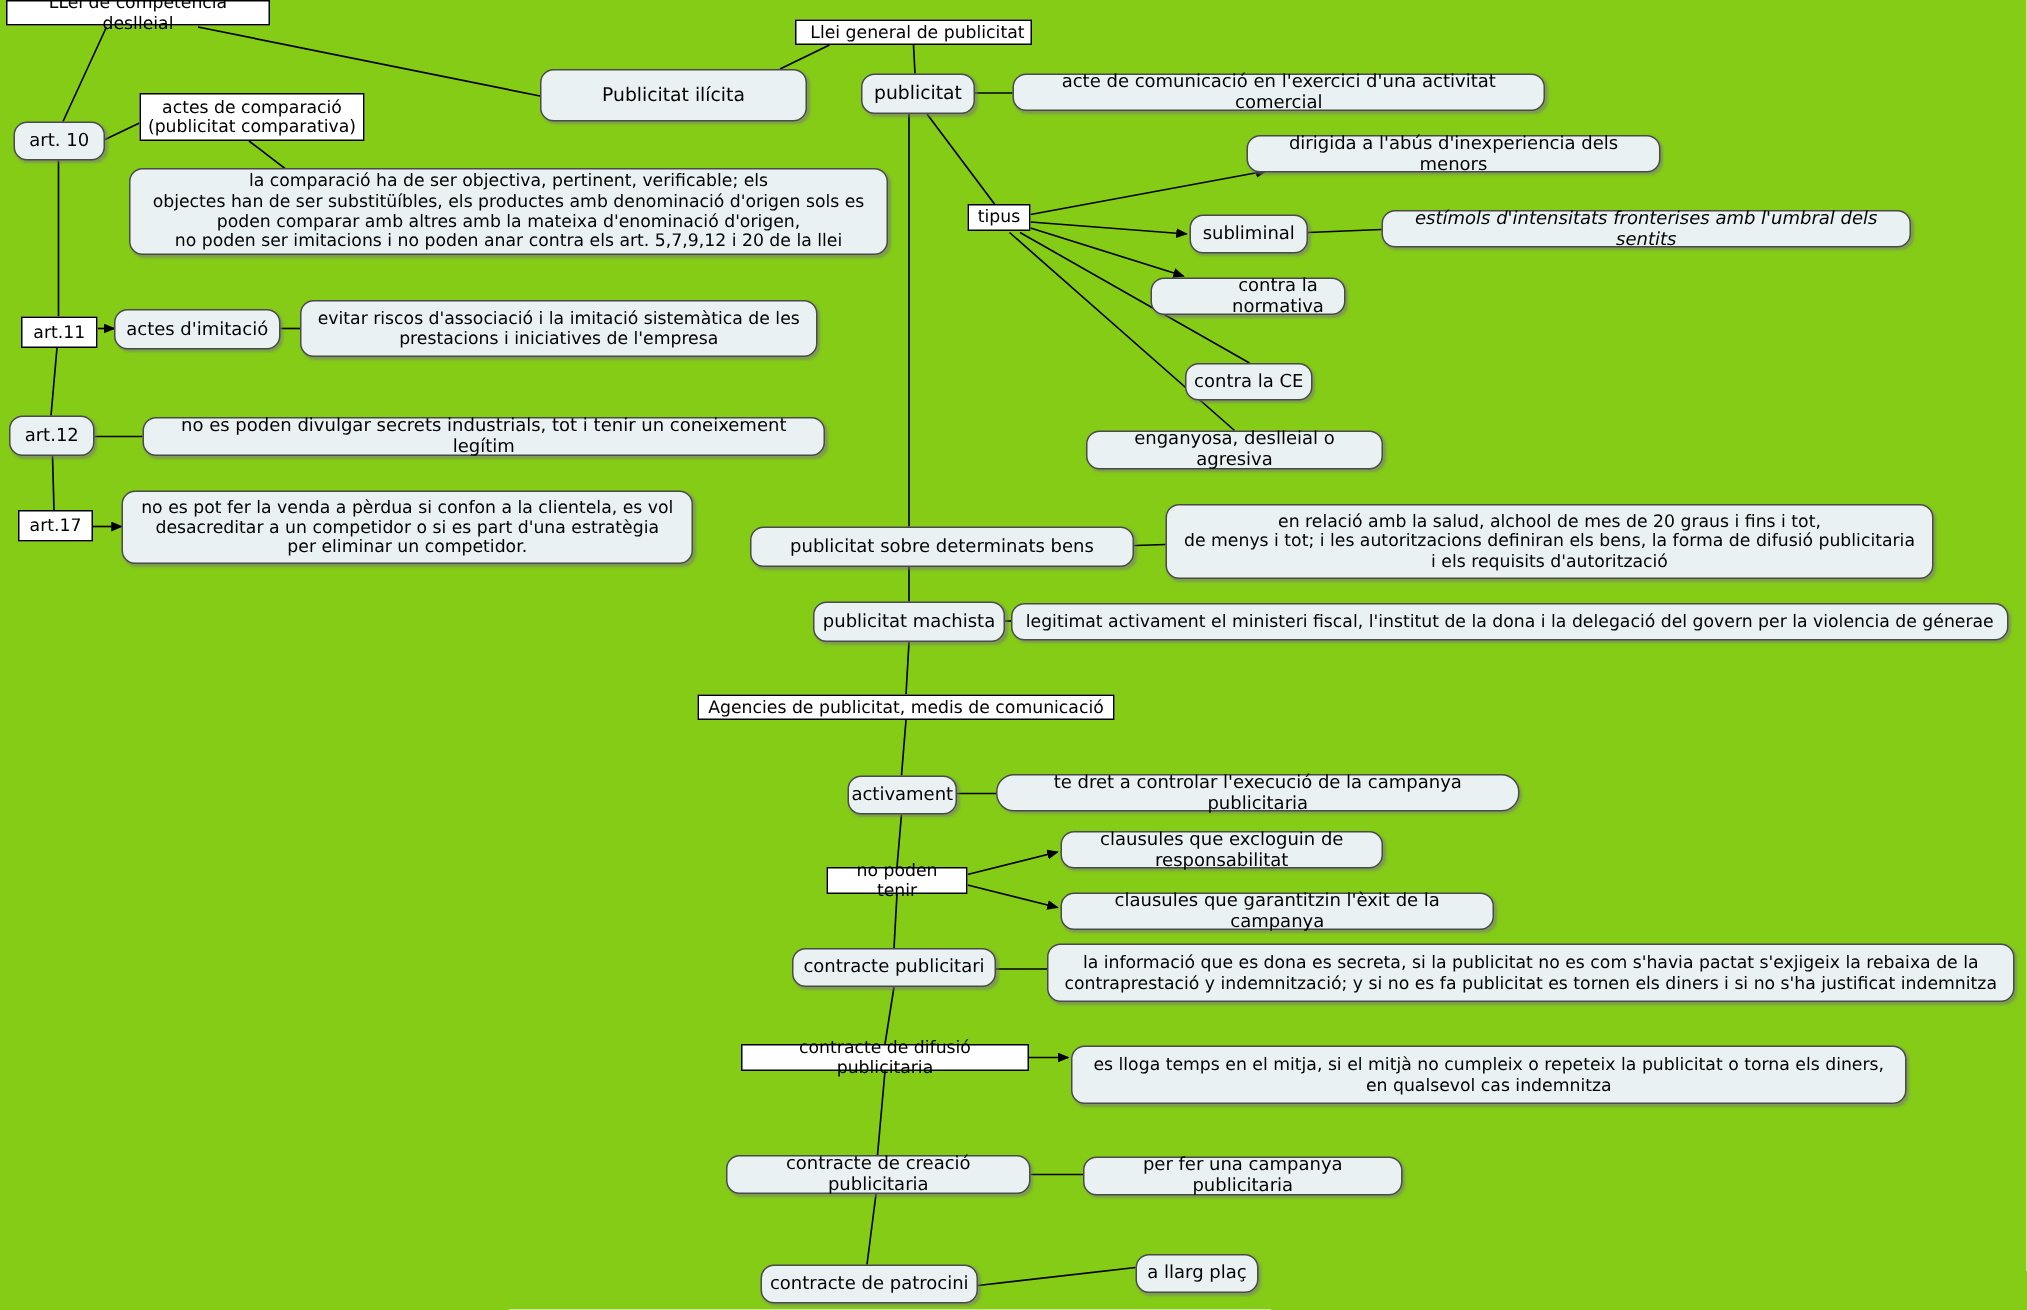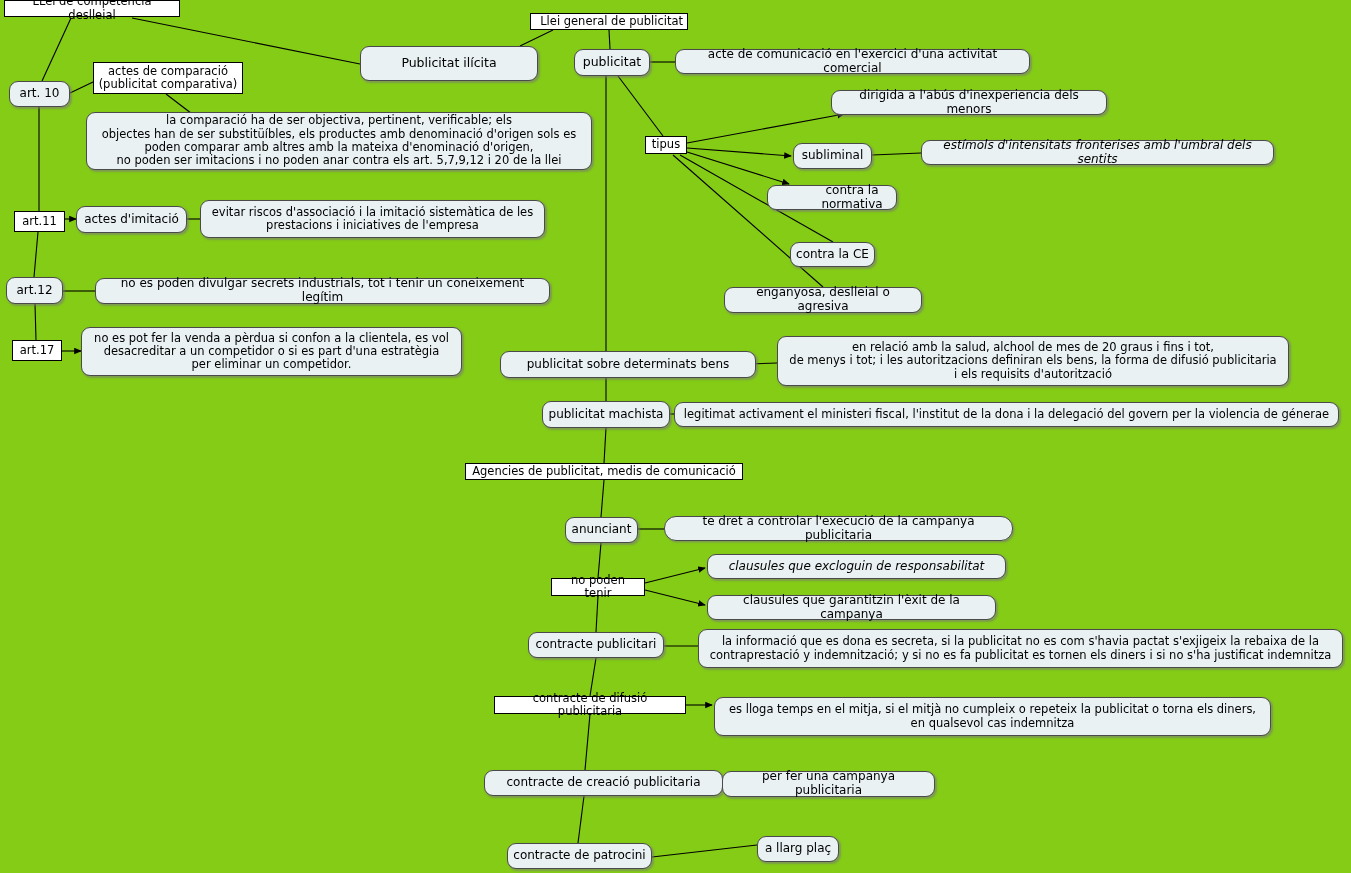--- a/index.html
+++ b/index.html
@@ -140,29 +140,29 @@
       <div class="node round" style="left: 81px; top: 327px; width: 381px; height: 49px; font-size: 11.5px;"><span class="txt">no es pot fer la venda a pèrdua si confon a la clientela, es vol
 desacreditar a un competidor o si es part d'una estratègia
 per eliminar un competidor.</span></div>
       <div class="node round" style="left: 500px; top: 351px; width: 256px; height: 27px; font-size: 12px;"><span class="txt">publicitat sobre determinats bens</span></div>
       <div class="node round" style="left: 777px; top: 336px; width: 512px; height: 50px; font-size: 11.5px;"><span class="txt">en relació amb la salud, alchool de mes de 20 graus i fins i tot,
 de menys i tot; i les autoritzacions definiran els bens, la forma de difusió publicitaria
 i els requisits d'autorització</span></div>
       <div class="node round" style="left: 542px; top: 401px; width: 128px; height: 27px; font-size: 12px;"><span class="txt">publicitat machista</span></div>
       <div class="node round" style="left: 674px; top: 402px; width: 665px; height: 25px; font-size: 11.5px;"><span class="txt">legitimat activament el ministeri fiscal, l'institut de la dona i la delegació del govern per la violencia de génerae</span></div>
       <div class="node square" style="left: 465px; top: 463px; width: 278px; height: 17px; font-size: 11.5px;"><span class="txt">Agencies de publicitat, medis de comunicació</span></div>
-      <div class="node round" style="left: 565px; top: 517px; width: 73px; height: 26px; font-size: 12px;"><span class="txt">anunciant</span></div>
+      <div class="node round" style="left: 565px; top: 517px; width: 73px; height: 26px; font-size: 12px;"><span class="txt">activament</span></div>
       <div class="node round" style="left: 664px; top: 516px; width: 349px; height: 25px; font-size: 12px; border-radius: 12px;"><span class="txt">te dret a controlar l'execució de la campanya publicitaria</span></div>
       <div class="node square" style="left: 551px; top: 578px; width: 94px; height: 18px; font-size: 11.5px;"><span class="txt">no poden tenir</span></div>
-      <div class="node round" style="left: 707px; top: 554px; width: 299px; height: 25px; font-size: 12px; font-style: italic;"><span class="txt">clausules que excloguin de responsabilitat</span></div>
+      <div class="node round" style="left: 707px; top: 554px; width: 215px; height: 25px; font-size: 12px;"><span class="txt">clausules que excloguin de responsabilitat</span></div>
       <div class="node round" style="left: 707px; top: 595px; width: 289px; height: 25px; font-size: 12px;"><span class="txt">clausules que garantitzin l'èxit de la campanya</span></div>
       <div class="node round" style="left: 528px; top: 632px; width: 136px; height: 26px; font-size: 12px;"><span class="txt">contracte publicitari</span></div>
       <div class="node round" style="left: 698px; top: 629px; width: 645px; height: 39px; font-size: 11.5px;"><span class="txt">la informació que es dona es secreta, si la publicitat no es com s'havia pactat s'exjigeix la rebaixa de la
 contraprestació y indemnització; y si no es fa publicitat es tornen els diners i si no s'ha justificat indemnitza</span></div>
       <div class="node square" style="left: 494px; top: 696px; width: 192px; height: 18px; font-size: 11.5px;"><span class="txt">contracte de difusió publicitaria</span></div>
       <div class="node round" style="left: 714px; top: 697px; width: 557px; height: 39px; font-size: 11.5px;"><span class="txt">es lloga temps en el mitja, si el mitjà no cumpleix o repeteix la publicitat o torna els diners,
 en qualsevol cas indemnitza</span></div>
-      <div class="node round" style="left: 484px; top: 770px; width: 239px; height: 26px; font-size: 12px;"><span class="txt">contracte de creació publicitaria</span></div>
+      <div class="node round" style="left: 484px; top: 770px; width: 203px; height: 26px; font-size: 12px;"><span class="txt">contracte de creació publicitaria</span></div>
       <div class="node round" style="left: 722px; top: 771px; width: 213px; height: 26px; font-size: 12px;"><span class="txt">per fer una campanya publicitaria</span></div>
       <div class="node round" style="left: 507px; top: 843px; width: 145px; height: 26px; font-size: 12px;"><span class="txt">contracte de patrocini</span></div>
       <div class="node round" style="left: 757px; top: 836px; width: 82px; height: 26px; font-size: 12px;"><span class="txt">a llarg plaç</span></div>
     </div>
 </div>
 
 </body></html>

